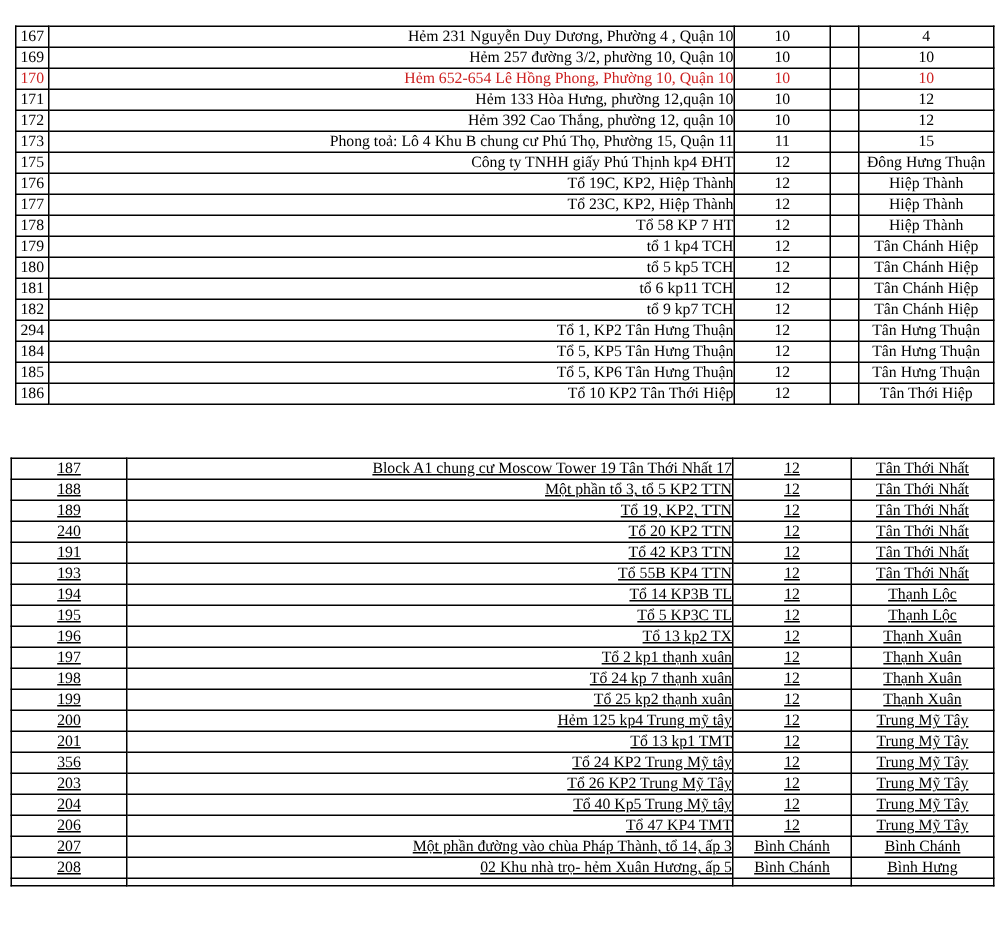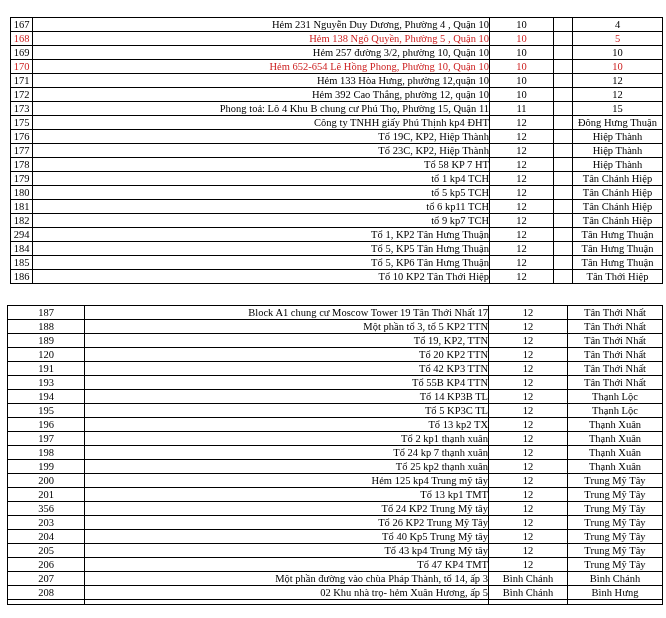--- a/index.html
+++ b/index.html
@@ -8,21 +8,21 @@
     background:var(--page-bg,#fff);
     font-family:"Liberation Serif","DejaVu Serif",serif;
   }
   table.t { border-collapse:collapse; table-layout:fixed; position:absolute; }
   table.t td {
     border:1px solid var(--border,#000);
     height:13px; padding:0; overflow:hidden; white-space:nowrap;
     font-size:10.5px; line-height:13px; color:var(--text,#000);
   }
   .t1 { left:10px; top:17px;   width:652px; }
-  .t2 { left:7px;  top:305px; width:655px; }
+  .t2 { left:7px;  top:305px; width:655px;text-decoration:underline; }
   td.num, td.district, td.ward, td.spacer { text-align:center; }
   td.addr { text-align:right; padding-left:3px; }
   .t2 td.addr { padding-left:15px; }
   tr.red td { color:var(--red,#cc1f1f); }
   tr.partial td { height:4px; }
 </style>
 </head>
 <body>
 
 <div class="page">
@@ -36,27 +36,20 @@
         <col style="width:90px">
     </colgroup>
     <tbody>
         <tr>
           <td class="num">167</td>
           <td class="addr">Hẻm 231 Nguyễn Duy Dương, Phường 4 , Quận 10</td>
           <td class="district">10</td>
           <td class="spacer"></td>
           <td class="ward">4</td>
         </tr>
-        <tr class="red">
-          <td class="num">168</td>
-          <td class="addr">Hẻm 138 Ngô Quyền, Phường 5 , Quận 10</td>
-          <td class="district">10</td>
-          <td class="spacer"></td>
-          <td class="ward">5</td>
-        </tr>
         <tr>
           <td class="num">169</td>
           <td class="addr">Hẻm 257 đường 3/2, phường 10, Quận 10</td>
           <td class="district">10</td>
           <td class="spacer"></td>
           <td class="ward">10</td>
         </tr>
         <tr class="red">
           <td class="num">170</td>
           <td class="addr">Hẻm 652-654 Lê Hồng Phong, Phường 10, Quận 10</td>
@@ -192,21 +185,21 @@
           <td class="district">12</td>
           <td class="ward">Tân Thới Nhất</td>
         </tr>
         <tr>
           <td class="num">189</td>
           <td class="addr">Tổ 19, KP2, TTN</td>
           <td class="district">12</td>
           <td class="ward">Tân Thới Nhất</td>
         </tr>
         <tr>
-          <td class="num">120</td>
+          <td class="num">240</td>
           <td class="addr">Tổ 20 KP2 TTN</td>
           <td class="district">12</td>
           <td class="ward">Tân Thới Nhất</td>
         </tr>
         <tr>
           <td class="num">191</td>
           <td class="addr">Tổ 42 KP3 TTN</td>
           <td class="district">12</td>
           <td class="ward">Tân Thới Nhất</td>
         </tr>
@@ -272,26 +265,20 @@
         </tr>
         <tr>
           <td class="num">203</td>
           <td class="addr">Tổ 26 KP2 Trung Mỹ Tây</td>
           <td class="district">12</td>
           <td class="ward">Trung Mỹ Tây</td>
         </tr>
         <tr>
           <td class="num">204</td>
           <td class="addr">Tổ 40 Kp5 Trung Mỹ tây</td>
-          <td class="district">12</td>
-          <td class="ward">Trung Mỹ Tây</td>
-        </tr>
-        <tr>
-          <td class="num">205</td>
-          <td class="addr">Tổ 43 kp4 Trung Mỹ tây</td>
           <td class="district">12</td>
           <td class="ward">Trung Mỹ Tây</td>
         </tr>
         <tr>
           <td class="num">206</td>
           <td class="addr">Tổ 47 KP4 TMT</td>
           <td class="district">12</td>
           <td class="ward">Trung Mỹ Tây</td>
         </tr>
         <tr>

